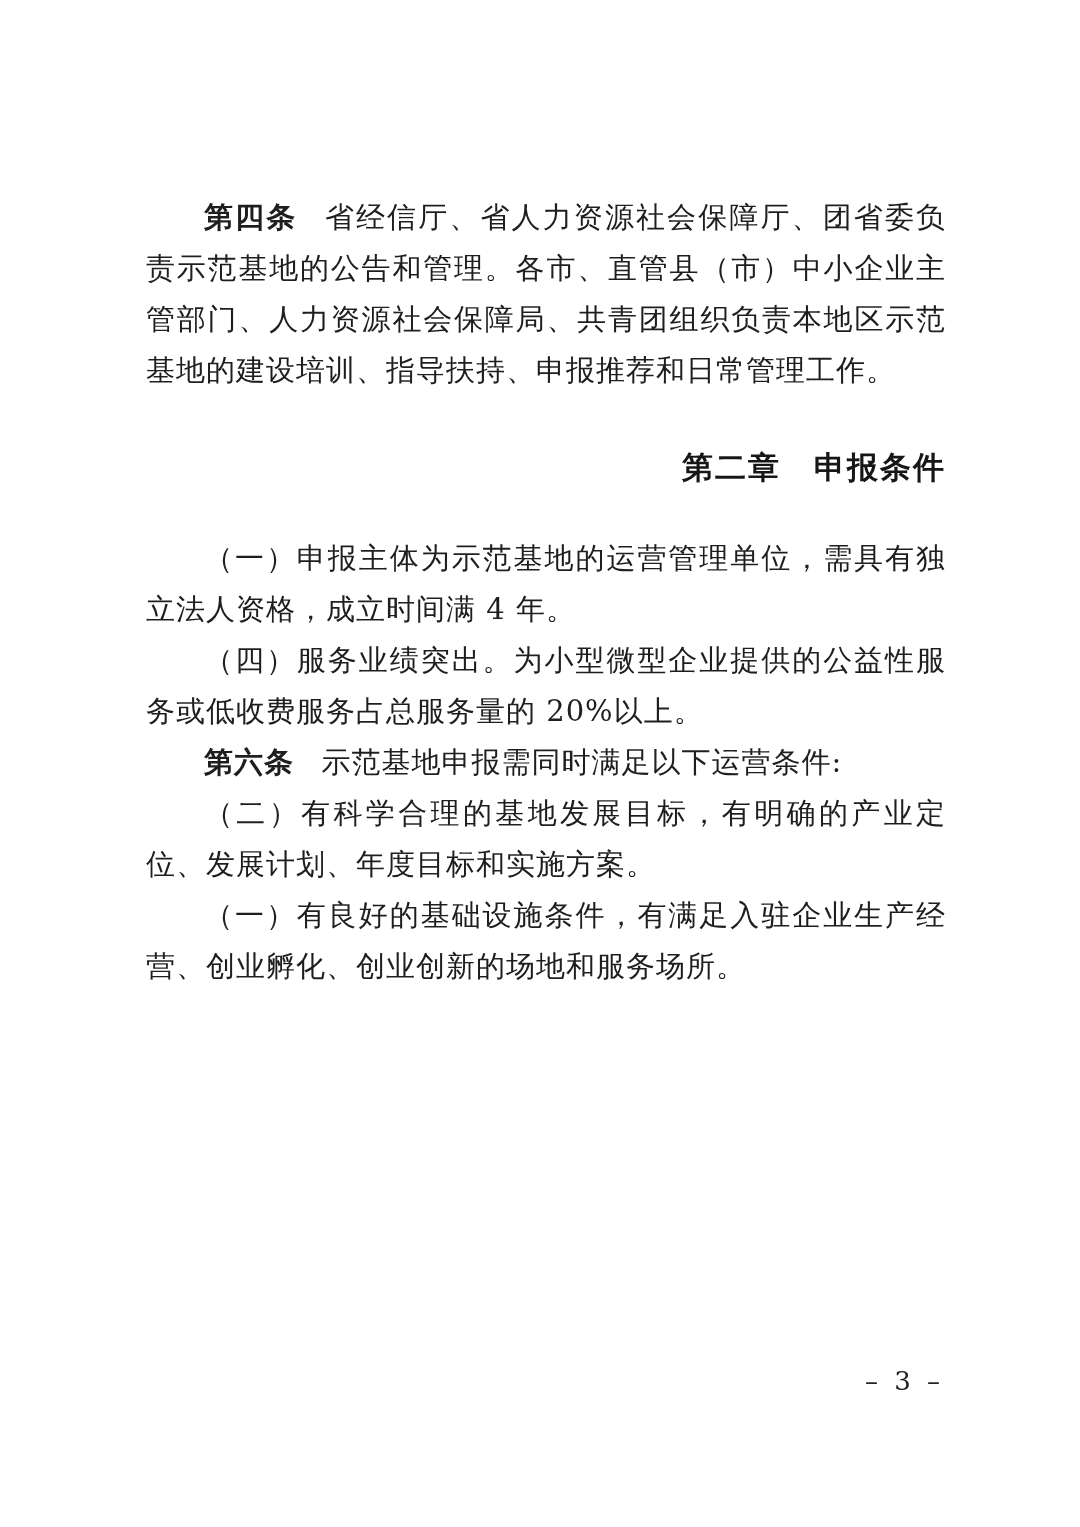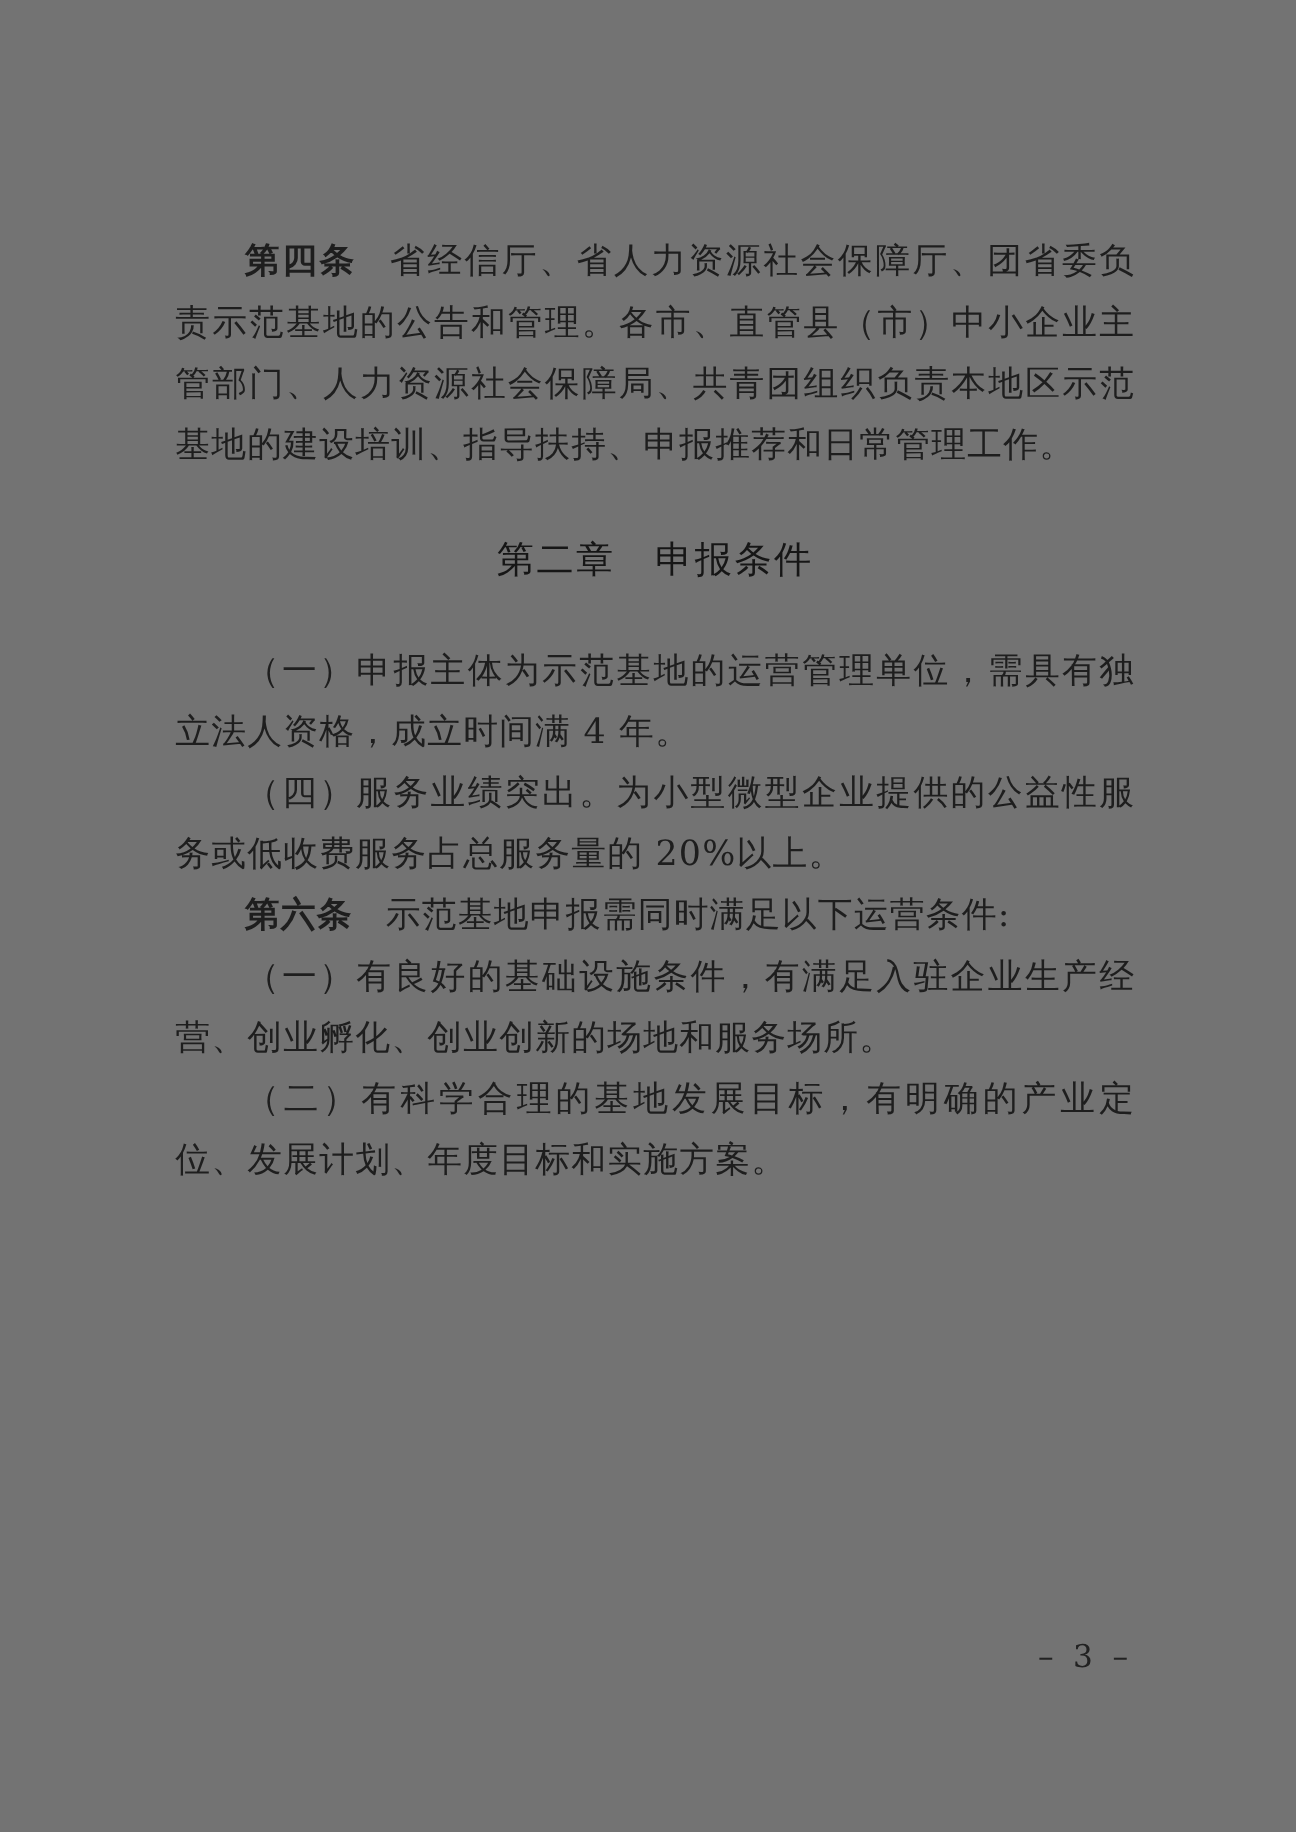--- a/index.html
+++ b/index.html
@@ -5,21 +5,21 @@
   html, body {
     margin: 0;
     padding: 0;
     background: #e8e8e8;
   }
   .page {
     position: relative;
     width: 1080px;
     height: 1527px;
     margin: 0 auto;
-    background: #737373;
+    background: #ffffff;
     color: #1e1e1e;
     font-family: "DejaVu Serif", "Liberation Serif", serif;
     overflow: hidden;
   }
   .content {
     position: absolute;
     left: 146px;
     top: 192px;
     width: 800px;
     font-size: 29px;
@@ -32,24 +32,24 @@
     text-indent: 2em;
     letter-spacing: 1px;
   }
   .lead {
     font-weight: bold;
     margin-right: 0.95em;
   }
   h2.chapter {
     margin: 46px 0 40px 0;
     padding: 0;
-    text-align: center;
+    text-align: right;
     text-indent: 0;
     font-size: 31px;
-    font-weight: normal;
+    font-weight: bold;
     letter-spacing: 2px;
     color: #161616;
   }
   .footer {
     position: absolute;
     top: 1366px;
     right: 136px;
     font-size: 26px;
     letter-spacing: 4px;
     color: #222222;
@@ -67,21 +67,21 @@
 
 
     <p class="para">（一）申报主体为示范基地的运营管理单位，需具有独立法人资格，成立时间满 4 年。</p>
 
 
 
     <p class="para">（四）服务业绩突出。为小型微型企业提供的公益性服务或低收费服务占总服务量的 20%以上。</p>
 
     <p class="para"><span class="lead">第六条</span><span>示范基地申报需同时满足以下运营条件:</span></p>
 
+    <p class="para">（二）有科学合理的基地发展目标，有明确的产业定位、发展计划、年度目标和实施方案。</p>
+
     <p class="para">（一）有良好的基础设施条件，有满足入驻企业生产经营、创业孵化、创业创新的场地和服务场所。</p>
-
-    <p class="para">（二）有科学合理的基地发展目标，有明确的产业定位、发展计划、年度目标和实施方案。</p>
 
 
   </div>
 
   <div class="footer">– 3 –</div>
 </div>
 
 </body></html>

